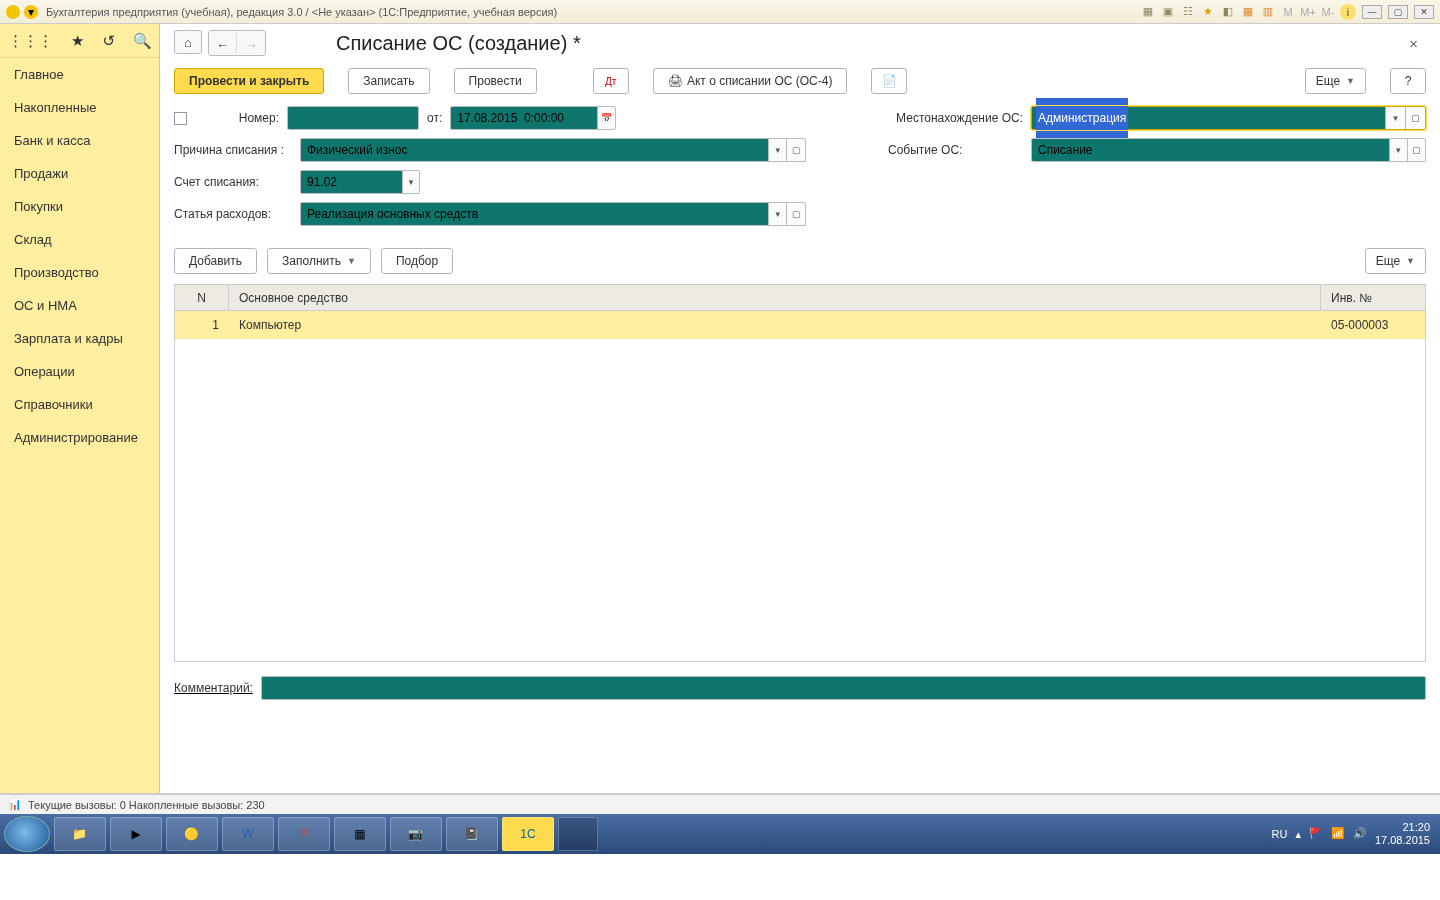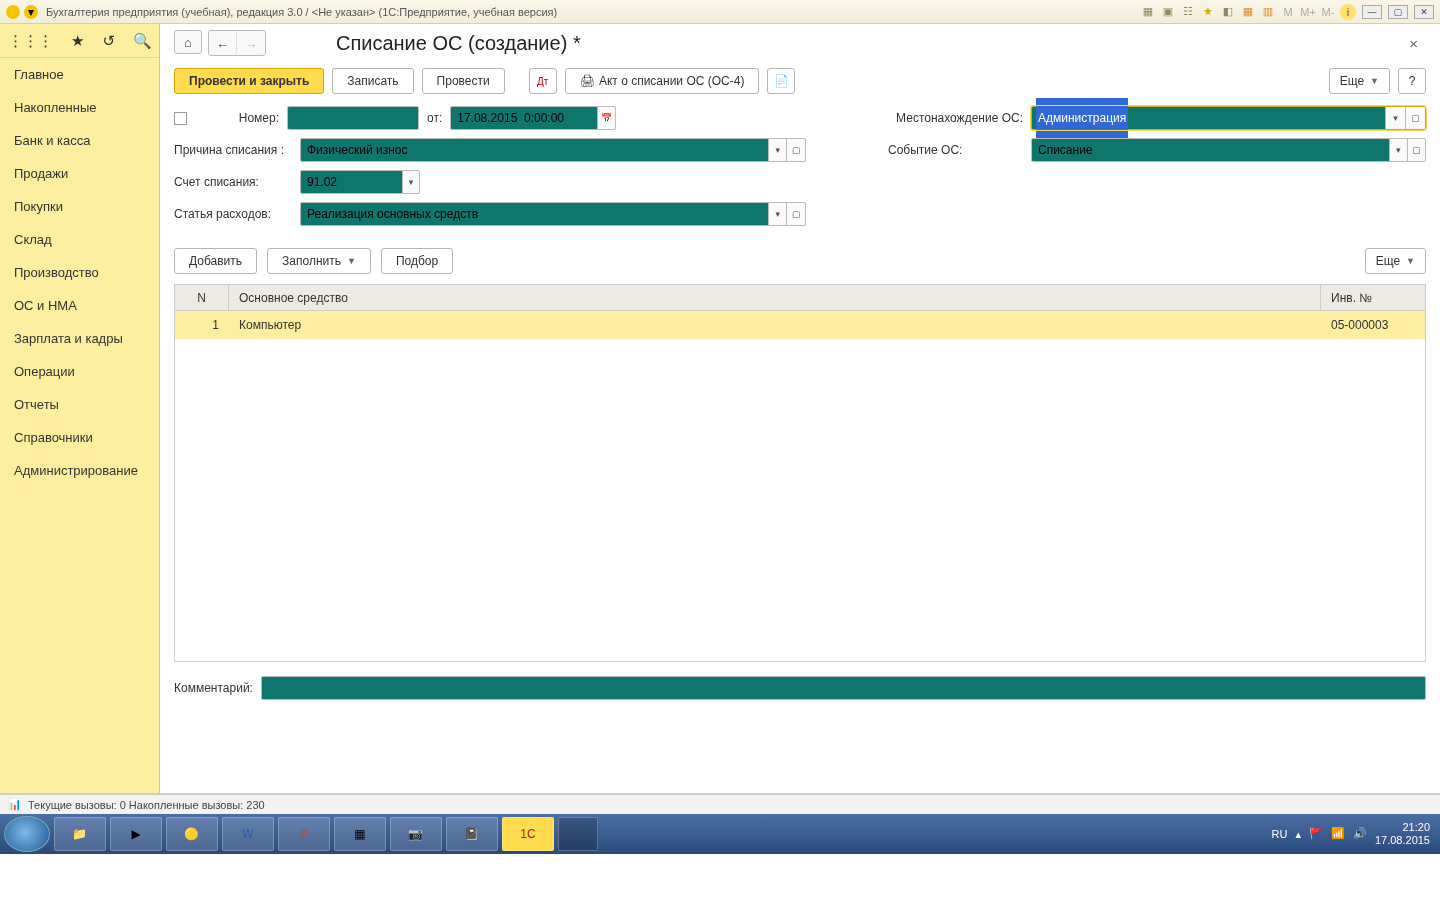--- a/index.html
+++ b/index.html
@@ -24,45 +24,45 @@
 
 
 .main { flex:1; background:#fff; display:flex; flex-direction:column; }
 .header { display:flex; align-items:center; padding:6px 14px 4px; }
 .navbtns { display:flex; gap:6px; margin-right:70px; }
 .navbtn { width:28px; height:24px; border:1px solid #bbb; border-radius:3px; background:#f8f8f8; display:flex; align-items:center; justify-content:center; font-size:13px; color:#333; }
 .navbtn.dis { color:#bbb; }
 .pagetitle { font-size:20px; color:#222; }
 .close-x { margin-left:auto; font-size:15px; color:#666; padding:4px 8px; cursor:pointer; }
 
-.toolbar { display:flex; align-items:center; padding:8px 14px; gap:8px; }
+.toolbar { display:flex; align-items:center; padding:8px 14px; gap:24px; }
 .btn { height:26px; padding:0 14px; border:1px solid #b5b5b5; border-radius:3px; background:#fff; font-size:12px; color:#333; display:flex; align-items:center; cursor:pointer; }
 .btn.primary { background:#ffdb4d; border-color:#d4a800; font-weight:bold; }
-.btn.icon { padding:0; width:28px; justify-content:center; }
+.btn.icon { padding:0; width:36px; justify-content:center; }
 .btn.more { padding:8px 10px; }
 .btn .caret { margin-left:6px; font-size:9px; color:#666; }
 
 .form { padding:4px 14px; }
 .row { display:flex; align-items:center; margin-bottom:8px; gap:8px; }
 .label { font-size:12px; color:#333; text-align:left; }
 .chk { width:13px; height:13px; border:1px solid #999; }
 .field { height:24px; border:1px solid #bbb; border-radius:2px; background:#0f766e; display:flex; align-items:center; }
 .field input { border:none; outline:none; padding:0 6px; font-size:12px; width:100%; background:transparent; }
 .fbtn { width:20px; height:100%; border-left:1px solid #bbb; display:flex; align-items:center; justify-content:center; font-size:9px; color:#555; cursor:pointer; background:#fafafa; }
 .field.focus { border:1px solid #d4a800; outline:1px solid #ffdb4d; }
 .field.focus .sel { background:#3168d6; color:#fff; padding:13px 2px; }
 
 .tabletools { display:flex; align-items:center; padding:10px 14px 6px; gap:10px; }
 .table { margin:4px 14px 0; border:1px solid #ccc; height:378px; background:#fff; }
 .thead { display:flex; background:#eceae3; border-bottom:1px solid #ccc; height:26px; align-items:center; }
 .th { padding:0 10px; font-size:12px; color:#333; border-right:1px solid #ccc; height:100%; display:flex; align-items:center; }
 .trow { display:flex; height:28px; align-items:center; background:#fdeea0; }
 .td { padding:0 10px; font-size:12px; color:#333; }
 
-.comment-row { display:flex; align-items:center; padding:14px 14px 8px; gap:8px; }
+.comment-row { display:flex; align-items:center; padding:14px 14px 8px; gap:8px;text-decoration:underline; }
 
 .statusbar { height:20px; background:#f3f3f3; border-top:1px solid #ccc; display:flex; align-items:center; padding:0 8px; font-size:11px; color:#444; gap:6px; }
 .statusbar .sicn { width:14px; height:14px; display:inline-block; }
 
 .taskbar { height:40px; background:linear-gradient(#4b6ea5,#2a4a7a); display:flex; align-items:center; padding:0 4px; }
 .start { width:46px; height:36px; background:radial-gradient(circle at 45% 45%, #7db9e8, #1e5799); border-radius:50%; border:1px solid #7aa; }
 .tbtn { width:52px; height:34px; margin-left:4px; background:rgba(255,255,255,0.15); border:1px solid rgba(255,255,255,0.25); border-radius:2px; display:flex; align-items:center; justify-content:center; }
 .tbtn.active { background:rgba(255,255,255,0.35); }
 .tray { margin-left:auto; display:flex; align-items:center; color:#fff; font-size:11px; gap:8px; padding-right:6px; }
 .tray .clock { text-align:right; line-height:13px; }
@@ -105,21 +105,20 @@
     <div class="sb-item">Главное</div>
     <div class="sb-item">Накопленные</div>
     <div class="sb-item">Банк и касса</div>
     <div class="sb-item">Продажи</div>
     <div class="sb-item">Покупки</div>
     <div class="sb-item">Склад</div>
     <div class="sb-item">Производство</div>
     <div class="sb-item">ОС и НМА</div>
     <div class="sb-item">Зарплата и кадры</div>
     <div class="sb-item">Операции</div>
-    <div class="sb-item">Отчеты</div>
     <div class="sb-item">Справочники</div>
     <div class="sb-item">Администрирование</div>
   </div>
 
   <div class="main">
     <div class="header">
       <div class="navbtns">
         <div class="navbtn">⌂</div>
         <div style="display:flex;border:1px solid #bbb;border-radius:3px;">
           <div class="navbtn" style="border:none;border-right:1px solid #ddd">←</div>
@@ -251,21 +250,21 @@
 <div class="taskbar">
   <div class="start"></div>
   <div class="tbtn">📁</div>
   <div class="tbtn">▶</div>
   <div class="tbtn">🟡</div>
   <div class="tbtn" style="color:#2a5db0">W</div>
   <div class="tbtn" style="color:#d04423">P</div>
   <div class="tbtn">▦</div>
   <div class="tbtn">📷</div>
   <div class="tbtn">📓</div>
-  <div class="tbtn active" style="background:#ffdb4d;color:#b91c1c">1C</div>
+  <div class="tbtn active" style="background:#ffdb4d;color:#0369a1">1C</div>
   <div class="tbtn" style="width:40px;background:rgba(0,0,0,0.2)"></div>
   <div class="tray">
     <span>RU</span>
     <span>▴</span>
     <span class="ic">🚩</span>
     <span class="ic">📶</span>
     <span class="ic">🔊</span>
     <div class="clock">
       <div>21:20</div>
       <div>17.08.2015</div>

